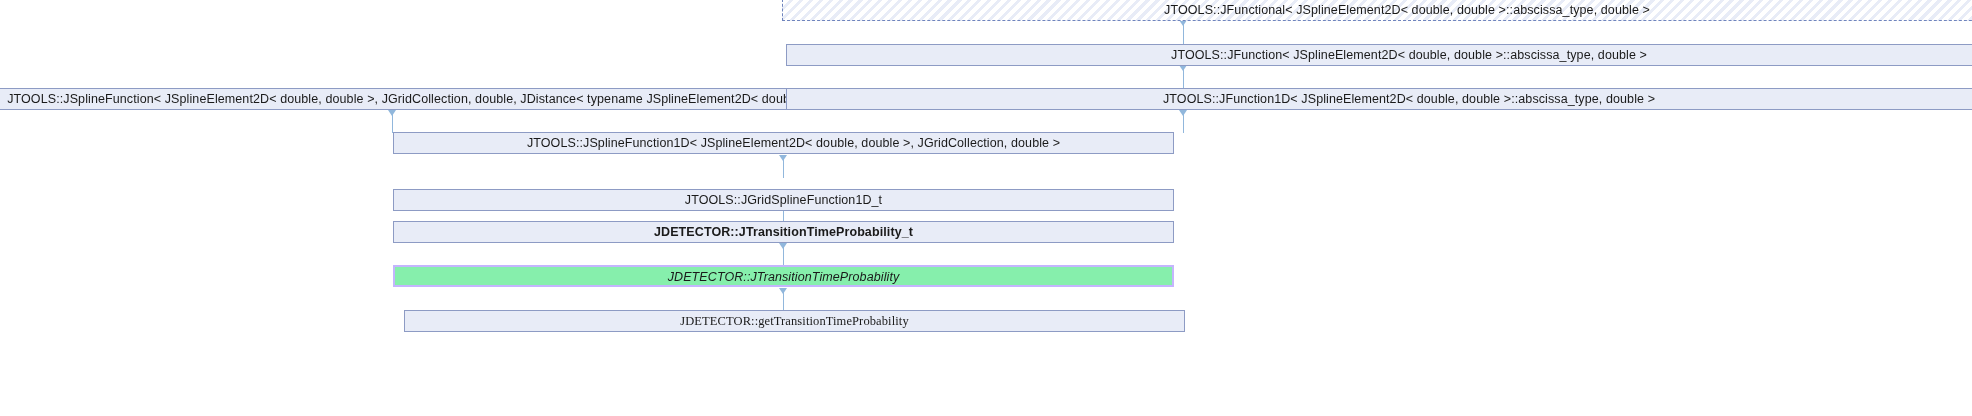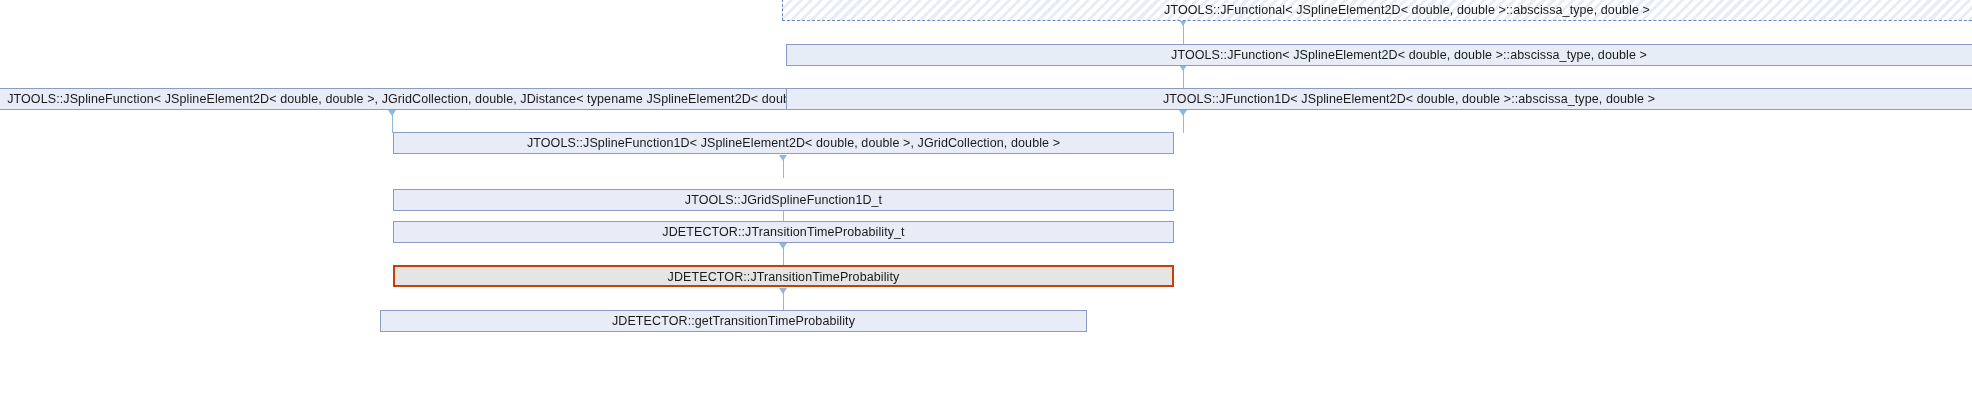--- a/index.html
+++ b/index.html
@@ -31,22 +31,23 @@
     color: #1a1a1a;
     font-size: 12.5px;
     line-height: 20px;
     height: 22px;
     white-space: nowrap;
     overflow: hidden;
     text-align: center;
     letter-spacing: 0.1px;
   }
   .node.current {
-    background: #e5e5e5;
-    border: 2px solid #c2410c;
+    background: #86efac;
+    border: 2px solid #c4b5fd;
+    font-style: italic;
   }
   .node.abstract {
     background: #ffffff;
     border: 1px dashed #6f84bd;
     background-image: repeating-linear-gradient(
         -45deg,
         #e8ecf7 0px,
         #e8ecf7 3px,
         #ffffff 3px,
         #ffffff 7px);
@@ -123,25 +124,25 @@
   </div>
 
   <div class="node" style="left:393px; top:132px; width:781px;padding-left:20px;">
     <span class="label">JTOOLS::JSplineFunction1D&lt; JSplineElement2D&lt; double, double &gt;, JGridCollection, double &gt;</span>
   </div>
 
   <div class="node" style="left:393px; top:177px; width:781px;margin-top:12px;">
     <span class="label">JTOOLS::JGridSplineFunction1D_t</span>
   </div>
 
-  <div class="node" style="left:393px; top:221px; width:781px;">
+  <div class="node" style="left:393px; top:221px; width:781px;font-weight:bold;">
     <span class="label">JDETECTOR::JTransitionTimeProbability_t</span>
   </div>
 
   <div class="node current" style="left:393px; top:265px; width:781px;">
     <span class="label">JDETECTOR::JTransitionTimeProbability</span>
   </div>
 
-  <div class="node" style="left:380px; top:310px; width:707px;">
+  <div class="node" style="left:404px; top:310px; width:781px;font-family:Liberation Serif, serif;">
     <span class="label">JDETECTOR::getTransitionTimeProbability</span>
   </div>
 
 </div>
 
 </body></html>

